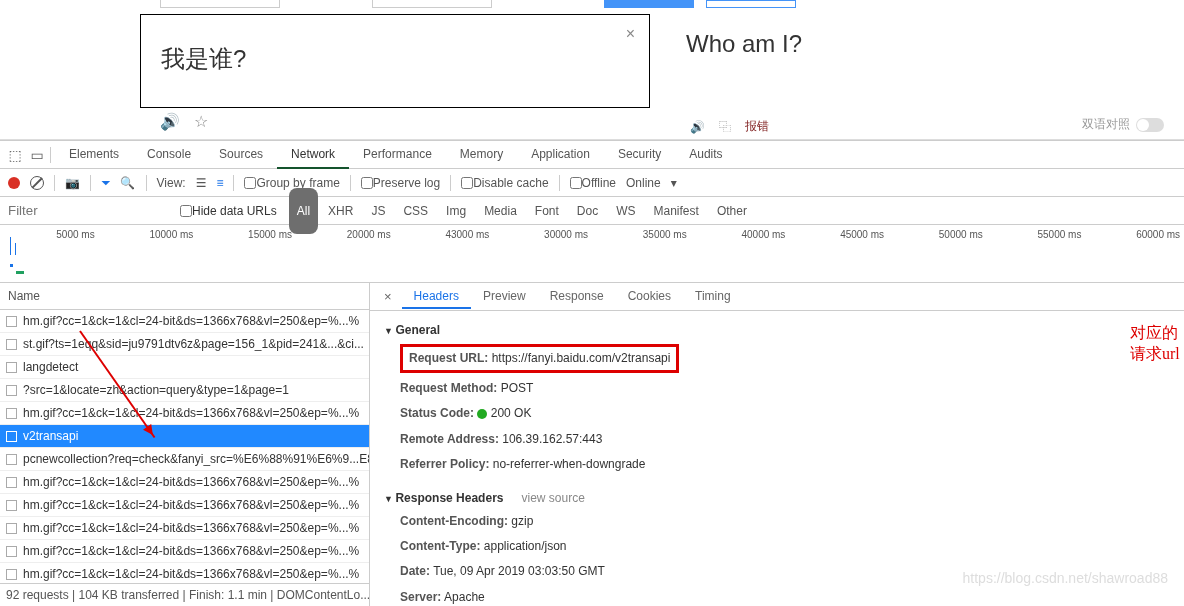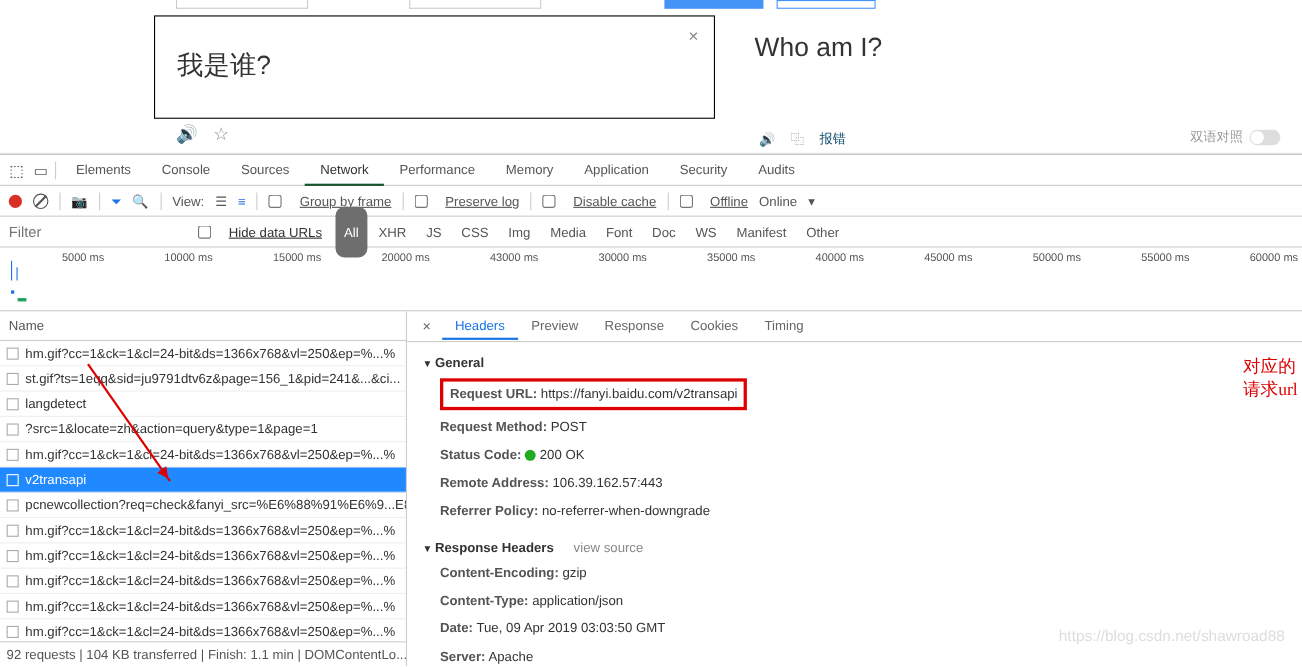--- a/index.html
+++ b/index.html
@@ -9,39 +9,39 @@
 .btn-blue { background:#4494f8; width:90px; height:8px; }
 .btn-out { border:1px solid #4494f8; width:90px; height:8px; }
 .translate-row { display:flex; height:100px; }
 .src-box { flex:1; border:1px solid #000000; margin:6px 0 0 140px; padding:28px 20px; position:relative; }
 .tgt-box { flex:1; margin:6px 10px 0 16px; padding:16px 20px; }
 .big-text { font-size:24px; font-weight:400; }
 .close-x { position:absolute; top:10px; right:14px; font-size:16px; color:#888; cursor:pointer; }
 .icon-row { display:flex; gap:14px; align-items:center; padding:4px 0 0 160px; color:#888; }
 .icon-row .icn { font-size:16px; }
 .tgt-icons { position:absolute; right:20px; bottom:4px; display:flex; gap:14px; align-items:center; color:#888; }
-.tgt-icons .link { color:#0c4a6e; }
+.tgt-icons .link { color:#7f1d1d; }
 .bilang { position:absolute; right:20px; bottom:6px; color:#999; display:flex; align-items:center; gap:6px; }
 .toggle { width:28px; height:14px; background:#ddd; border-radius:7px; position:relative; }
 .toggle::after { content:''; width:12px; height:12px; background:#fff; border-radius:50%; position:absolute; top:1px; left:1px; }
 
 .devtools { height:466px; display:flex; flex-direction:column; border-top:1px solid #ccc; }
 .dt-top { display:flex; align-items:center; height:28px; border-bottom:1px solid #ccc; padding:0 6px; gap:4px; }
 .dt-top .icn { width:18px; text-align:center; color:#5a5a5a; font-size:14px; }
 .dt-tabs { display:flex; height:28px; }
 .dt-tab { padding:6px 14px; color:#555; cursor:pointer; }
 .dt-tab.active { border-bottom:2px solid #14532d; color:#333; }
 
 .dt-toolbar { display:flex; align-items:center; height:28px; border-bottom:1px solid #ccc; padding:0 8px; gap:10px; color:#555; }
 .record-dot { width:12px; height:12px; background:#d93025; border-radius:50%; }
 .clear-icn { width:14px; height:14px; border:1.5px solid #555; border-radius:50%; position:relative; }
 .clear-icn::after { content:''; position:absolute; width:14px; height:1.5px; background:#555; transform:rotate(-45deg); top:5px; left:-1px; }
 .sep { width:1px; height:16px; background:#ccc; }
 .funnel { color:#1a73e8; }
-.chk { display:flex; align-items:center; gap:16px;text-decoration:underline; }
+.chk { display:flex; align-items:center; gap:0; }
 .chk input { width:12px; height:12px; }
 
 .dt-filter { display:flex; align-items:center; height:28px; border-bottom:1px solid #ccc; padding:0 8px; gap:12px; }
 .filter-input { border:none; outline:none; width:160px; color:#888; }
 .type-pill { padding:16px 8px; color:#555; cursor:pointer; }
 .type-pill.active { background:#6e6e6e; color:#fff; border-radius:8px; }
 
 .timeline { height:58px; border-bottom:1px solid #ccc; display:flex; position:relative; padding-top:4px; }
 .tick { flex:1; font-size:10px; color:#555; text-align:right; padding-right:4px; }
 .tl-marks { position:absolute; bottom:8px; left:10px; }

